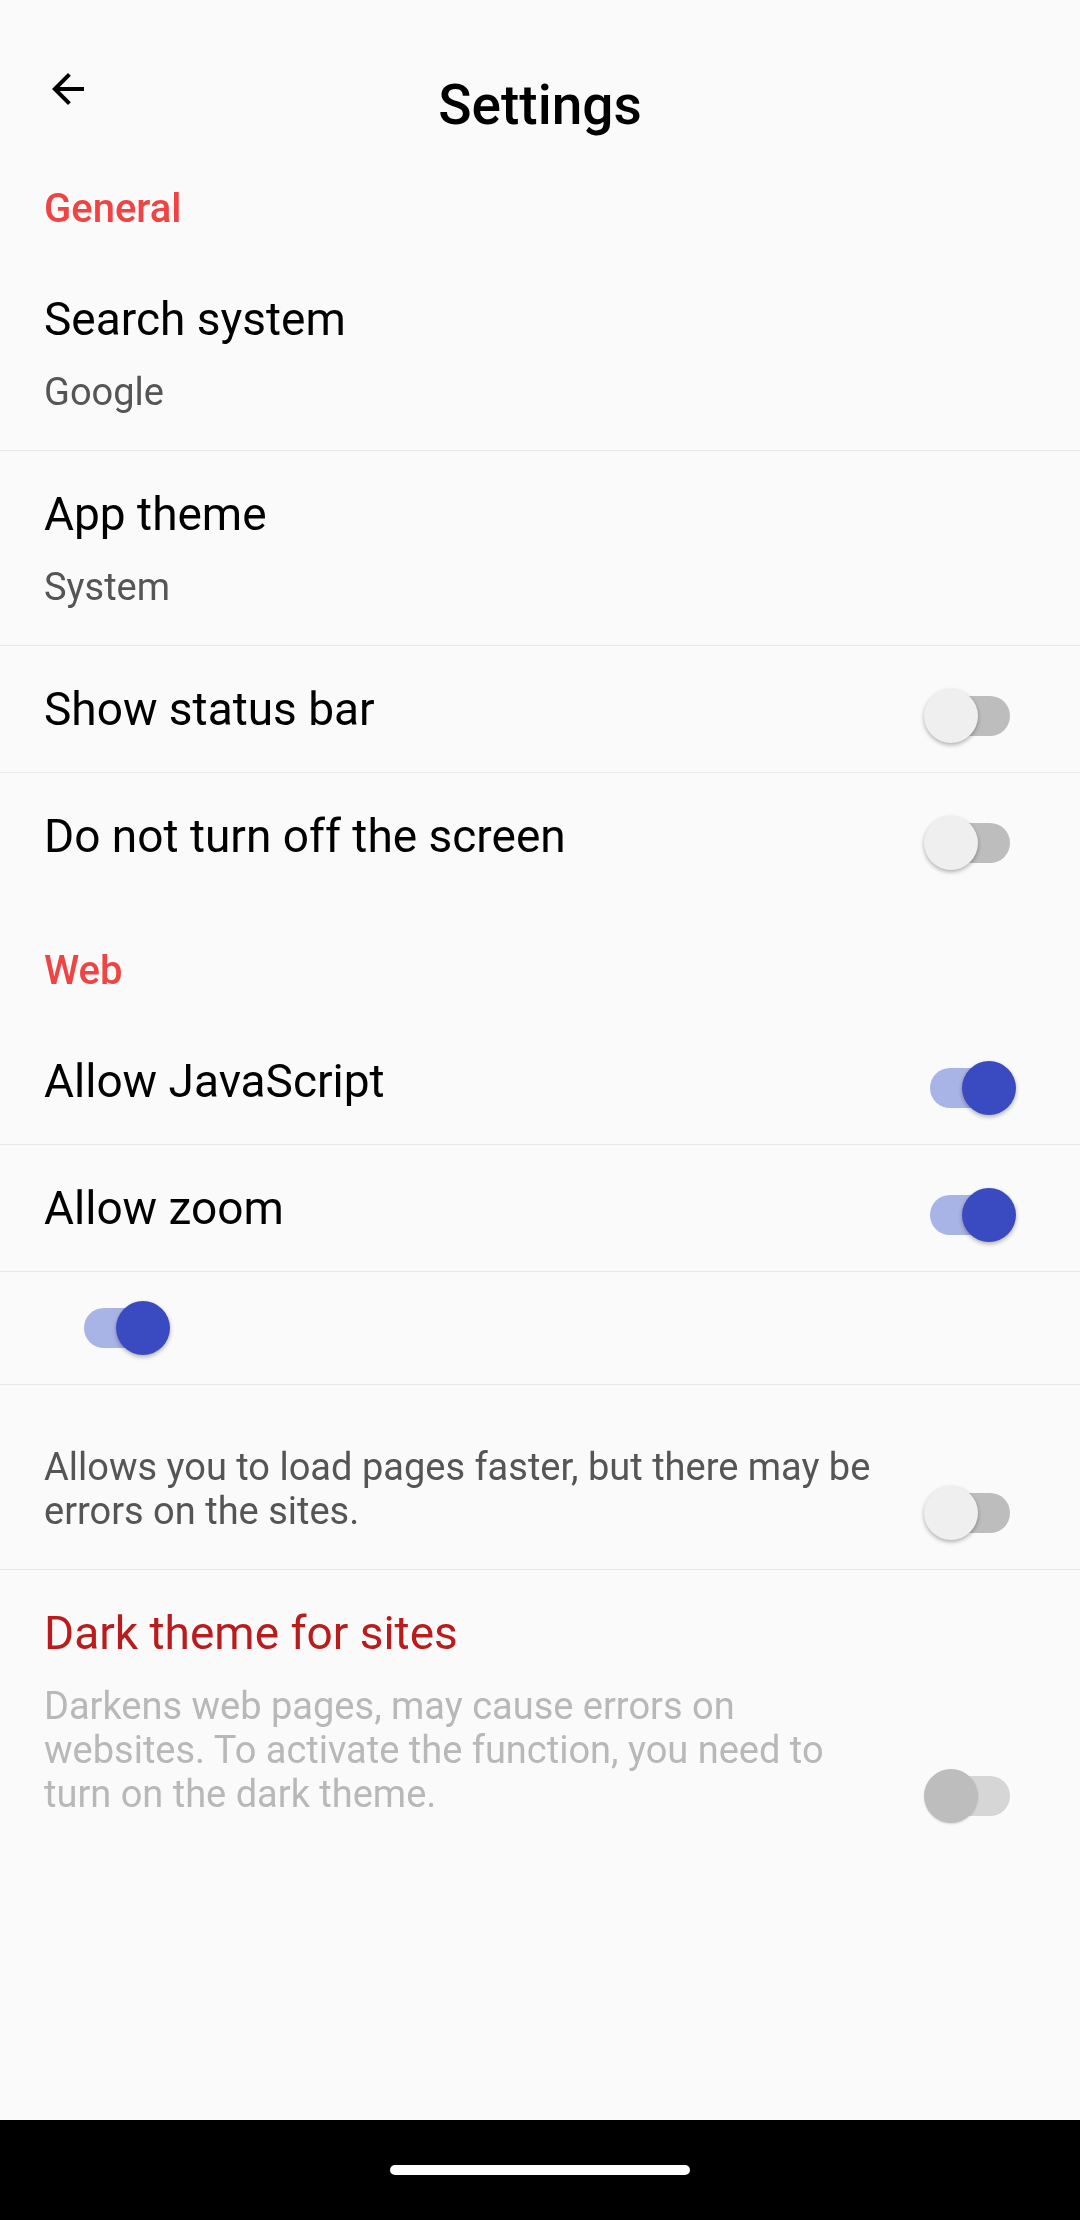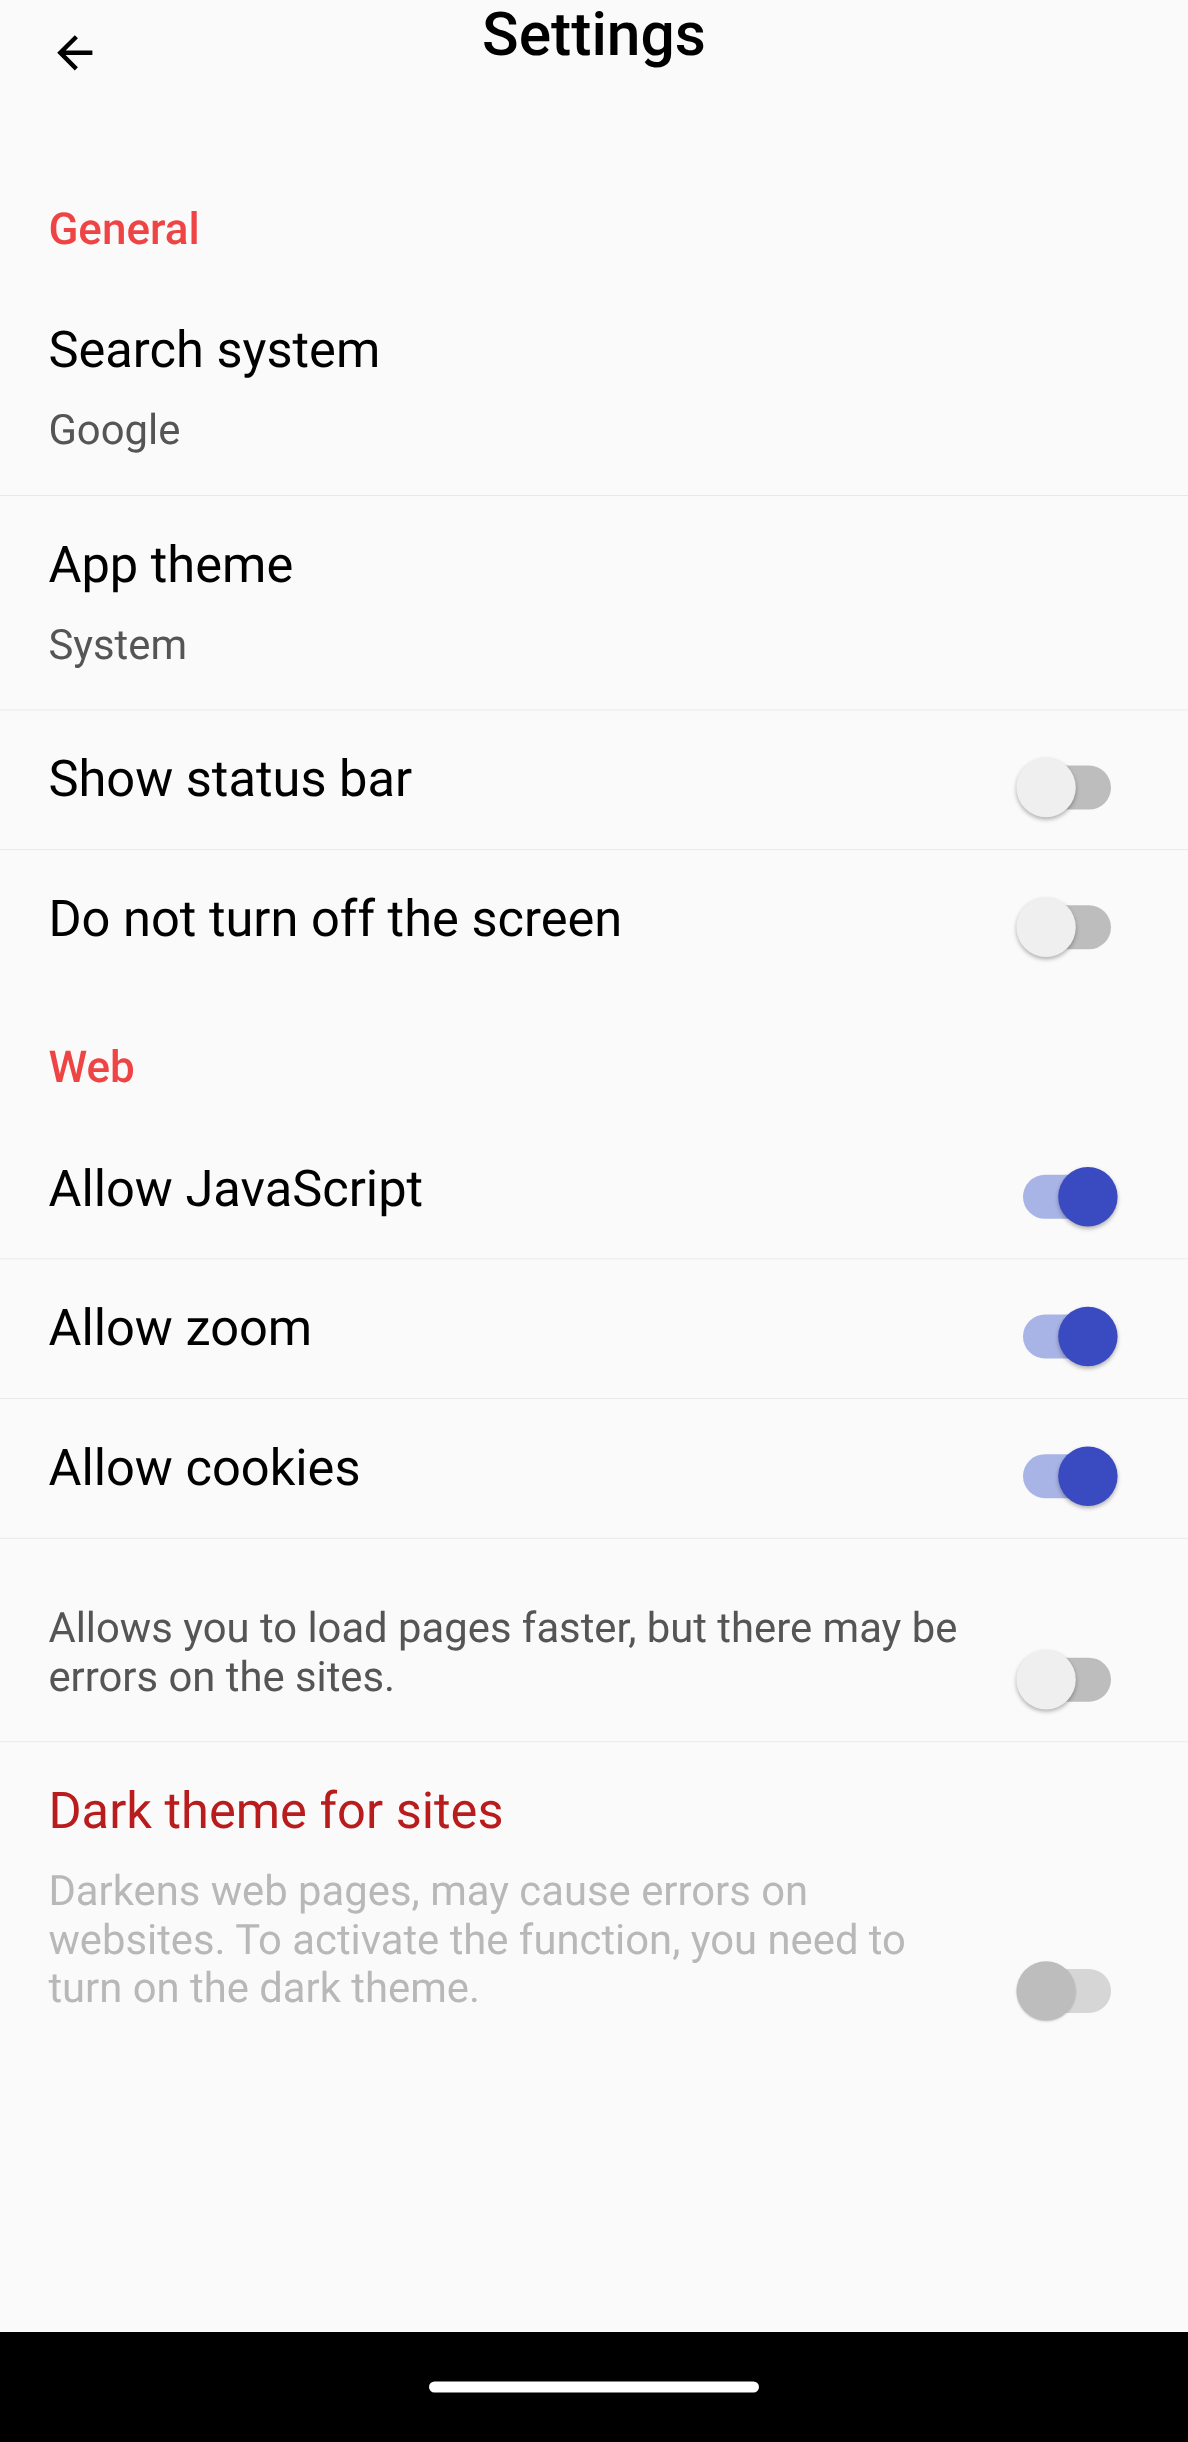--- a/index.html
+++ b/index.html
@@ -13,21 +13,21 @@
       width: 1080px;
       height: 2220px;
       background: #fafafa;
       display: flex;
       flex-direction: column;
       overflow: hidden;
     }
     .appbar {
       height: 137px;
       display: flex;
-      align-items: flex-start;
+      align-items: flex-end;
       padding: 0 20px;
     }
     .back-btn {
       width: 96px;
       height: 96px;
       display: flex;
       align-items: center;
       justify-content: center;
       background: none;
       border: none;
@@ -203,23 +203,20 @@
       <div class="item-text">
         <div class="item-title">Allow zoom</div>
       </div>
       <div class="switch on">
         <div class="switch-track"></div>
         <div class="switch-thumb"></div>
       </div>
     </div>
 
     <div class="item">
-      <div class="item-text">
-        <div class="item-title">Allow cookies</div>
-      </div>
       <div class="switch on">
         <div class="switch-track"></div>
         <div class="switch-thumb"></div>
       </div>
     </div>
 
     <div class="item">
       <div class="item-text">
         <div class="item-sub">Allows you to load pages faster, but there may be errors on the sites.</div>
       </div>

